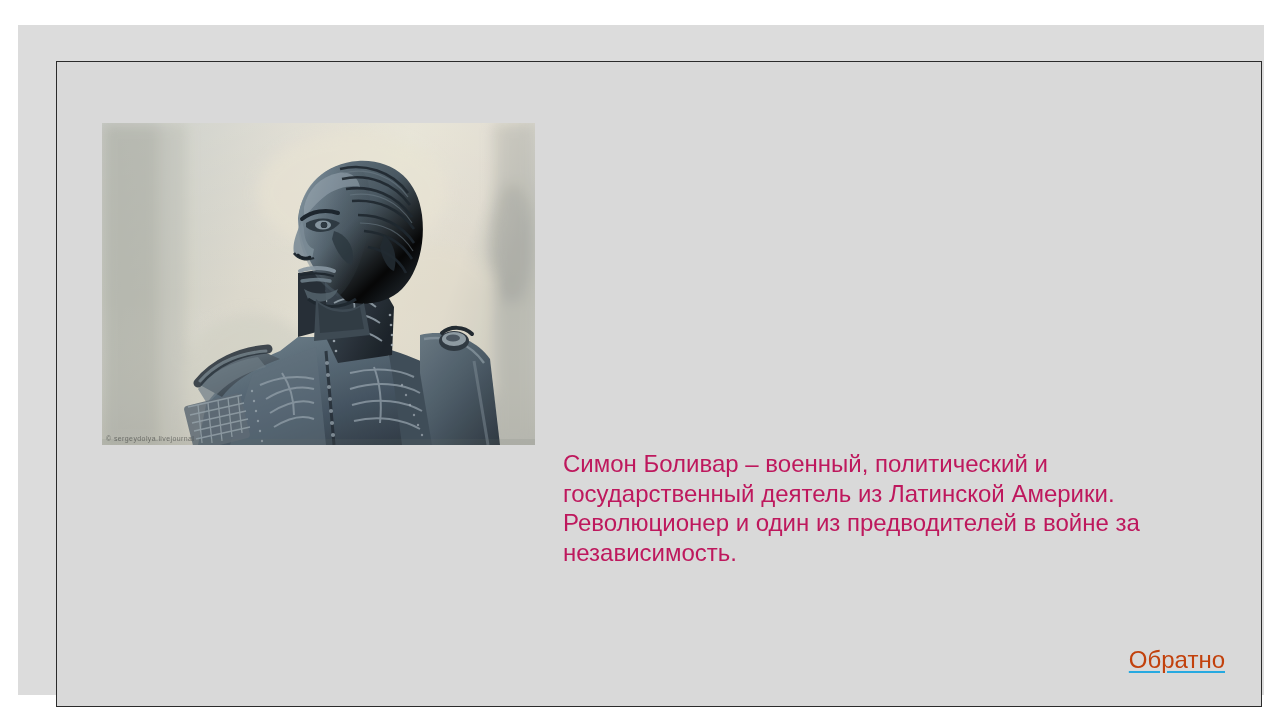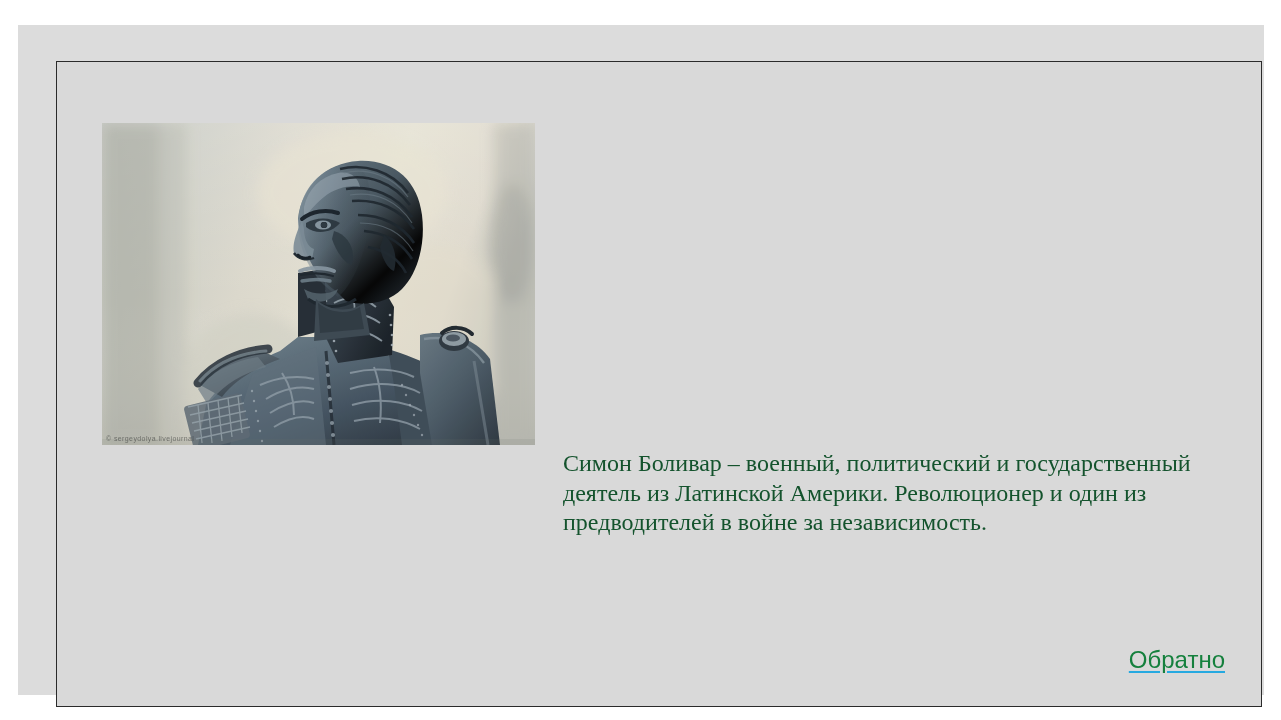--- a/index.html
+++ b/index.html
@@ -67,39 +67,39 @@
   }
 
   
   .body-text {
     position: absolute;
     left: 506px;
     top: 363px;
     width: 640px;
     font-size: 24px;
     line-height: 29.5px;
-    color: #14532d;
-    font-family: Liberation Serif, serif;
+    color: #be185d;
+    font-family: Liberation Sans, sans-serif;
     white-space: pre-wrap;
   }
 
   
   .back-link-wrap {
     position: absolute;
     left: 0;
     top: 583px;
     width: 1168px;
     text-align: right;
     padding-right: 0;
   }
   .back-link {
     display: inline-block;
     font-size: 24px;
     line-height: 30px;
-    color: #15803d;
+    color: #c2410c;
     text-decoration: underline;
     text-decoration-color: #26a9e0;
     text-underline-offset: 3px;
     font-family: "Liberation Sans", sans-serif;
     cursor: pointer;
   }
 </style>
 </head>
 <body>
 

